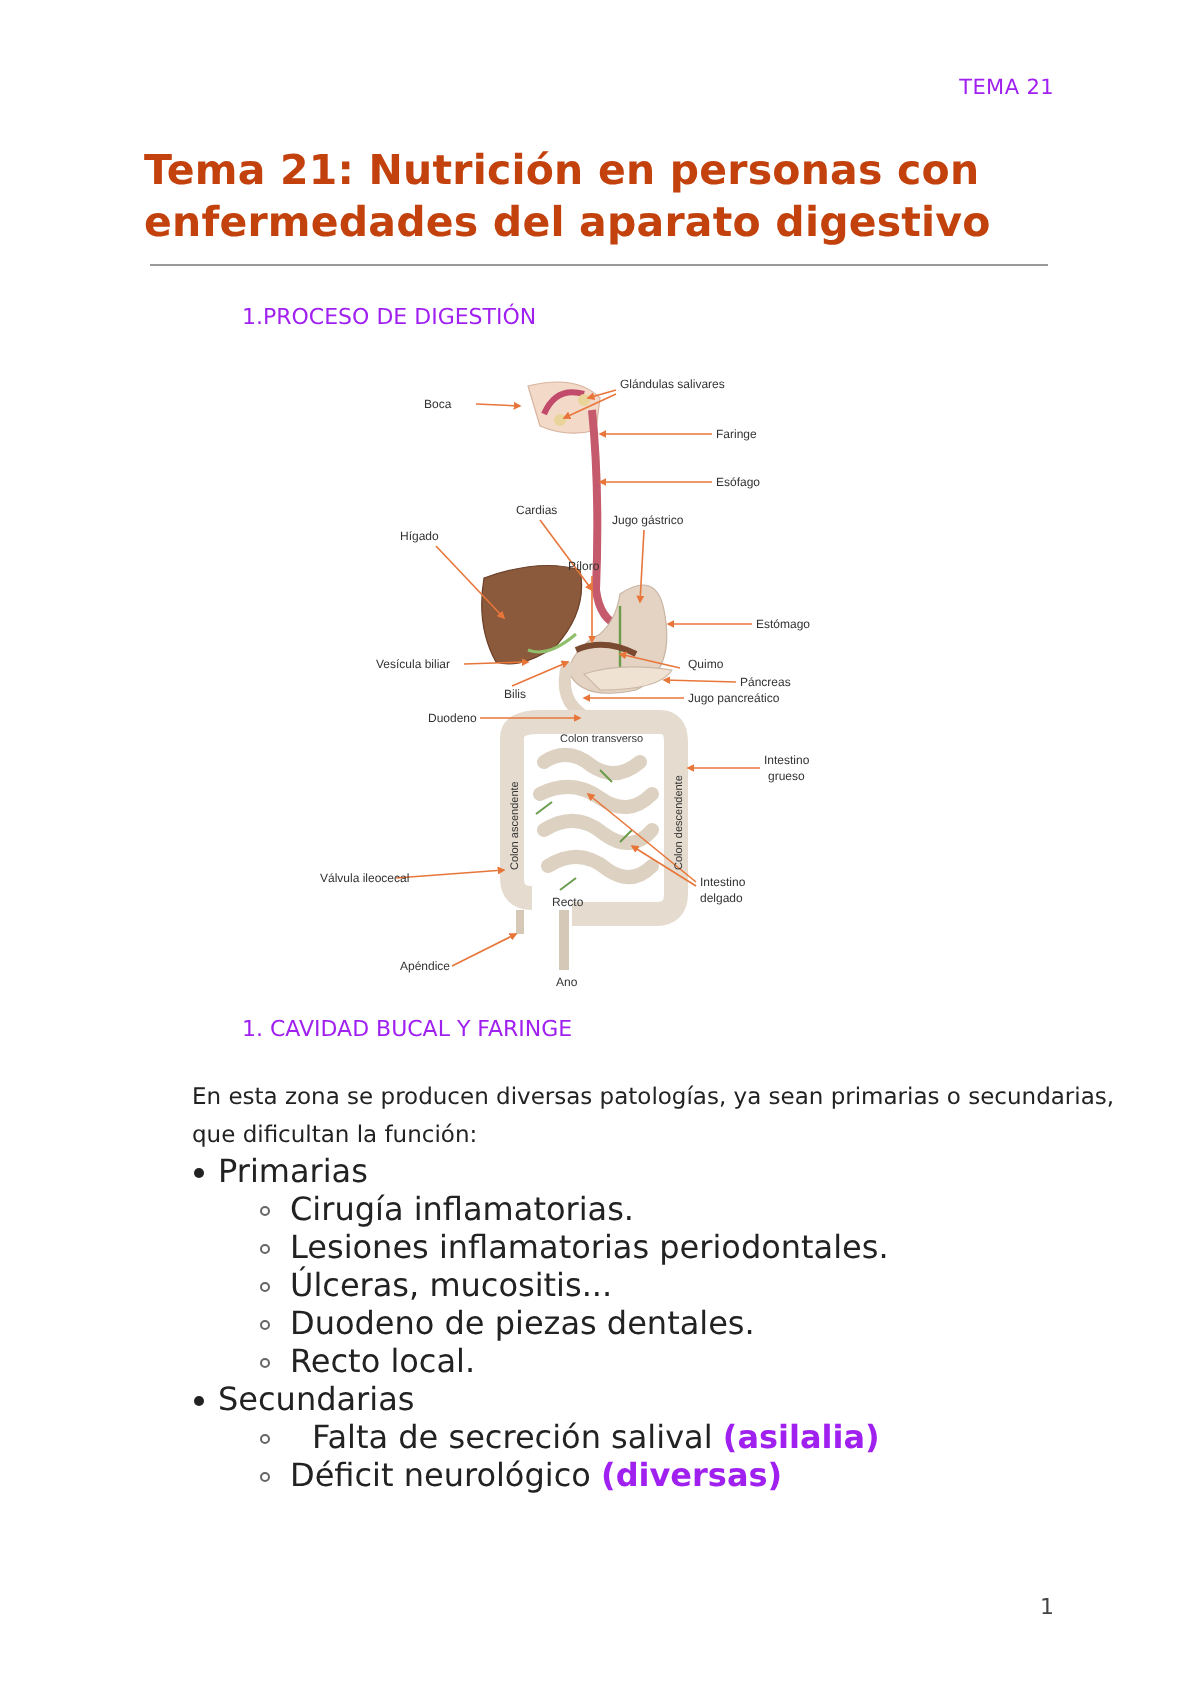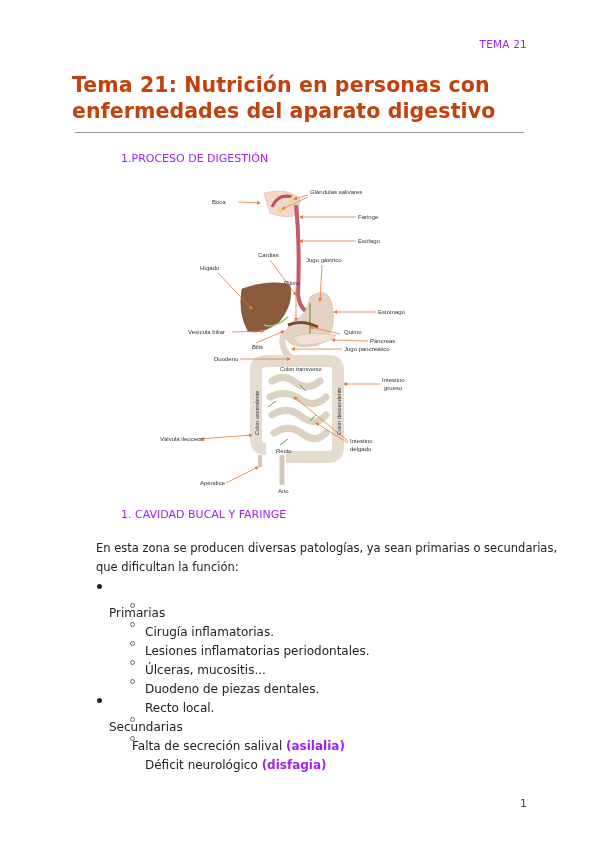--- a/index.html
+++ b/index.html
@@ -32,21 +32,21 @@
     .figure svg { width: 100%; height: 100%; }
     .fig-label { font-family: "Liberation Sans", sans-serif; font-size: 6px; fill: #333; }
     .fig-label-b { font-family: "Liberation Sans", sans-serif; font-size: 5.5px; fill: #333; }
 
     .para {
       position: absolute; left: 73px; top: 539px; width: 470px;
       font-size: 11.5px; line-height: 19px; color: #222; margin-left: 23px;
     }
     .list { position: absolute; left: 0; top: 0; }
     .li {
-      position: absolute; font-size: 12px; line-height: 19px; color: #222; white-space: nowrap; margin-top: 28px;
+      position: absolute; font-size: 16px; line-height: 19px; color: #222; white-space: nowrap;
     }
     .bullet-filled {
       position: absolute; width: 5px; height: 5px; border-radius: 50%; background: #222;
     }
     .bullet-hollow {
       position: absolute; width: 5px; height: 5px; border-radius: 50%; border: 1px solid #666; background: #fff;
     }
     .hl { color: #a020f0; font-weight: bold; }
 
     .page-num {
@@ -177,23 +177,23 @@
   <span class="bullet-hollow" style="left:130px; top:660px;"></span>
   <div class="li" style="left:145px; top:652px;">Duodeno de piezas dentales.</div>
 
   <span class="bullet-hollow" style="left:130px; top:679px;"></span>
   <div class="li" style="left:145px; top:671px;">Recto local.</div>
 
   <span class="bullet-filled" style="left:97px; top:698px;"></span>
   <div class="li" style="left:109px; top:690px;">Secundarias</div>
 
   <span class="bullet-hollow" style="left:130px; top:717px;"></span>
-  <div class="li" style="left:132px; top:709px;text-align:right;">
+  <div class="li" style="left:156px; top:709px;text-align:right;">
     <span>Falta de secreción salival </span><span class="hl">(asilalia)</span>
   </div>
 
   <span class="bullet-hollow" style="left:130px; top:736px;"></span>
   <div class="li" style="left:145px; top:728px;">
-    <span>Déficit neurológico </span><span class="hl">(disfagia)</span>
+    <span>Déficit neurológico </span><span class="hl">(diversas)</span>
   </div>
 </div>
 
 <div class="page-num">1</div>
 
 </body></html>

